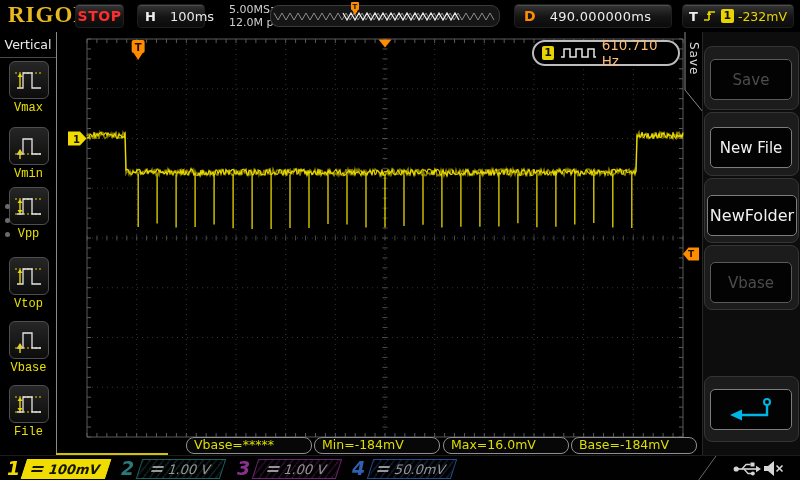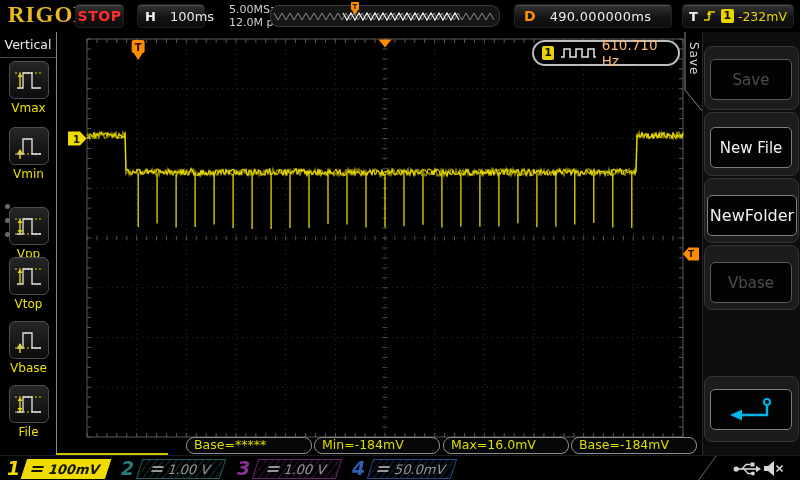--- a/index.html
+++ b/index.html
@@ -36,21 +36,21 @@
   .t-box .tval { color:#e8d400; font-size:12.5px; }
 
   
   #leftmenu { left:0; top:32px; width:57px; height:423px; background:#000; border-right:1px solid #8a8a8a; }
   #leftmenu .title { position:absolute; left:0; top:5px; width:100%; text-align:center; color:#ececec;
                      font-size:12.5px; padding-bottom:5px; border-bottom:1px solid #4a4a4a; }
   .vitem { position:absolute; left:9px; width:40px; }
   .vitem .ibox { width:40px; height:38px; border:1px solid #4e4e4e; border-radius:6px;
                  background:linear-gradient(#262626,#0c0c0c); display:flex; align-items:center; justify-content:center; }
   .vitem .vlabel { position:absolute; left:-9px; width:57px; text-align:center; top:40px;
-                   color:#e8e000; font-size:12px; }
+                   color:#e8e000; font-size:12px;font-family:Liberation Mono, monospace; }
   .mdot { position:absolute; left:5px; width:5px; height:5px; border-radius:50%; background:#6a6a6a; }
 
   
   #gridsvg { left:0; top:32px; }
 
   
   #freqbox { left:532px; top:40px; width:148px; height:26px; background:#000; border:2px solid #bdbdbd;
              border-radius:13px; display:flex; align-items:center; padding:0 8px; gap:6px; }
   #freqbox .fval { color:#fdba74; font-size:13.5px; }
 
@@ -148,21 +148,21 @@
       <div class="ibox">
           <svg class="vicon" width="32" height="32">
             <line x1="2" y1="24" x2="30" y2="24" stroke="#e8d400" stroke-width="1" stroke-dasharray="2,2"></line>
             <path d="M4,24 H10 V9 H19 V24 H28" stroke="#e6e6e6" stroke-width="1.3" fill="none"></path>
             <line x1="7" y1="29" x2="7" y2="20" stroke="#e8d400" stroke-width="1.4"></line>
             <polygon points="4.5,23 9.5,23 7,19" fill="#e8d400"></polygon>
           </svg>
         </div>
       <div class="vlabel">Vmin</div>
     </div>
-    <div class="vitem" style="top:175px">
+    <div class="vitem" style="top:155px">
       <div class="ibox">
           <svg class="vicon" width="32" height="32">
             <line x1="2" y1="9" x2="30" y2="9" stroke="#e8d400" stroke-width="1" stroke-dasharray="2,2"></line>
             <line x1="2" y1="24" x2="30" y2="24" stroke="#e8d400" stroke-width="1" stroke-dasharray="2,2"></line>
             <path d="M4,24 H10 V9 H19 V24 H28" stroke="#e6e6e6" stroke-width="1.3" fill="none"></path>
             <line x1="7" y1="11" x2="7" y2="22" stroke="#e8d400" stroke-width="1.4"></line>
             <polygon points="4.5,13 9.5,13 7,9" fill="#e8d400"></polygon>
             <polygon points="4.5,20 9.5,20 7,24" fill="#e8d400"></polygon>
           </svg>
         </div>
@@ -584,21 +584,21 @@
     </svg>
 
   <div id="freqbox" class="abs">
     <span class="chan-badge">1</span>
     <svg width="40" height="14">
       <path d="M1,11 H4 V3 H10 V11 H16 V3 H22 V11 H28 V3 H34 V11 H39" stroke="#e8e8e8" stroke-width="1.5" fill="none"></path>
     </svg>
     <span class="fval">610.710 Hz</span>
   </div>
 
-  <div class="abs measure" style="left:186px">Base=*****</div>
+  <div class="abs measure" style="left:186px">Vbase=*****</div>
   <div class="abs measure" style="left:314px">Min=-184mV</div>
   <div class="abs measure" style="left:443px">Max=16.0mV</div>
   <div class="abs measure" style="left:571px">Base=-184mV</div>
   <div id="msel" class="abs"></div>
 
   <svg class="abs" style="left:680px;top:32px" width="24" height="92">
     <polyline points="5,0 5,58 23,80" stroke="#8a8a8a" stroke-width="1" fill="none"></polyline>
   </svg>
   <div id="savetab" class="abs">Save</div>
 

